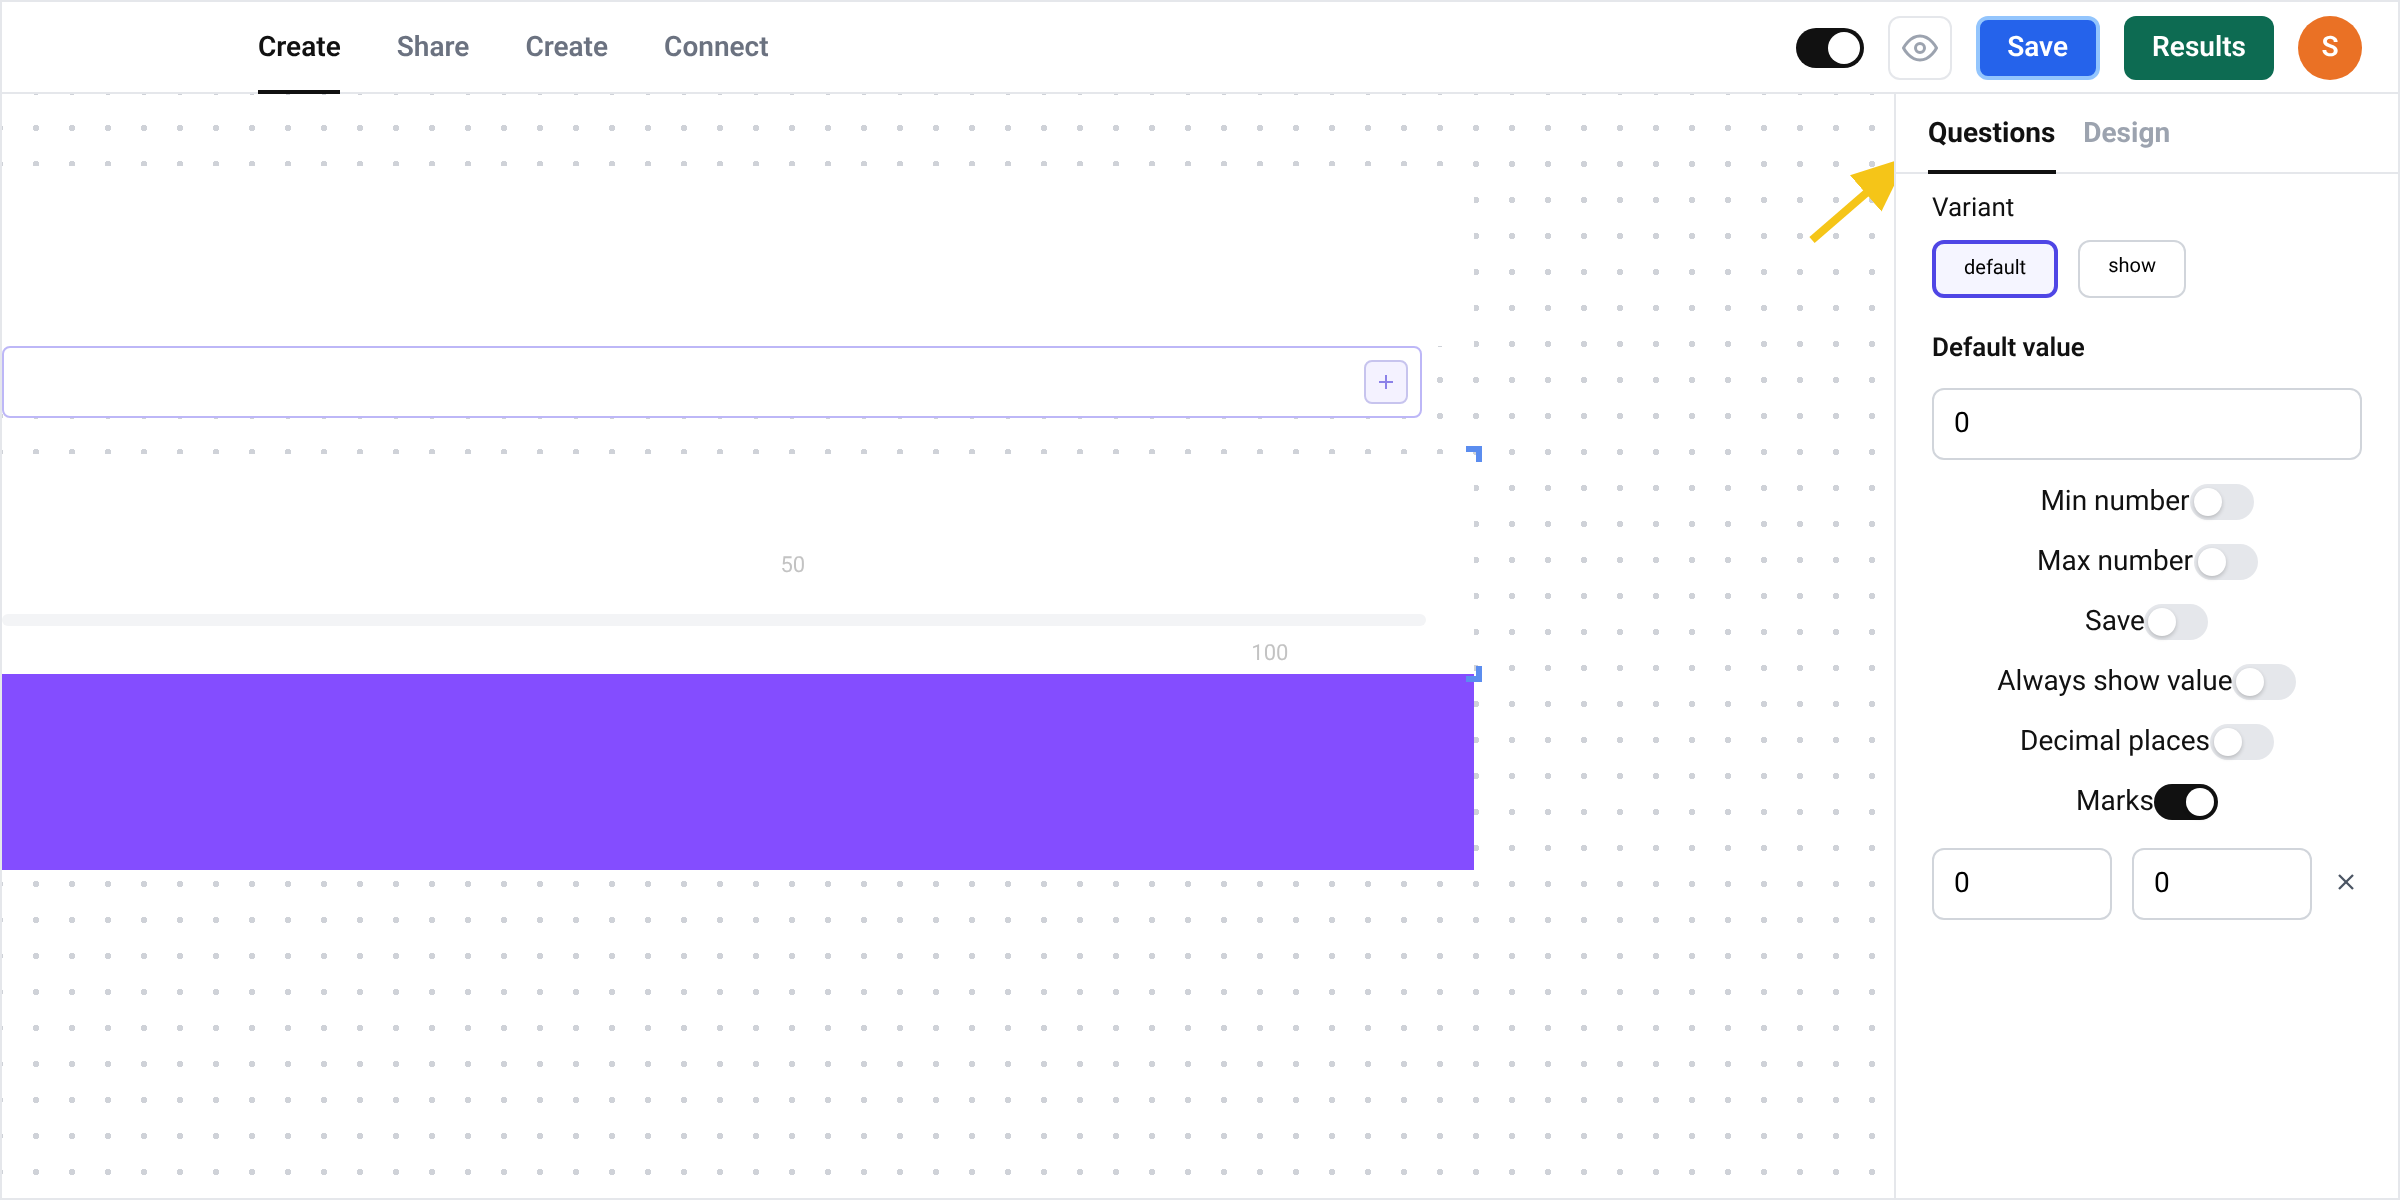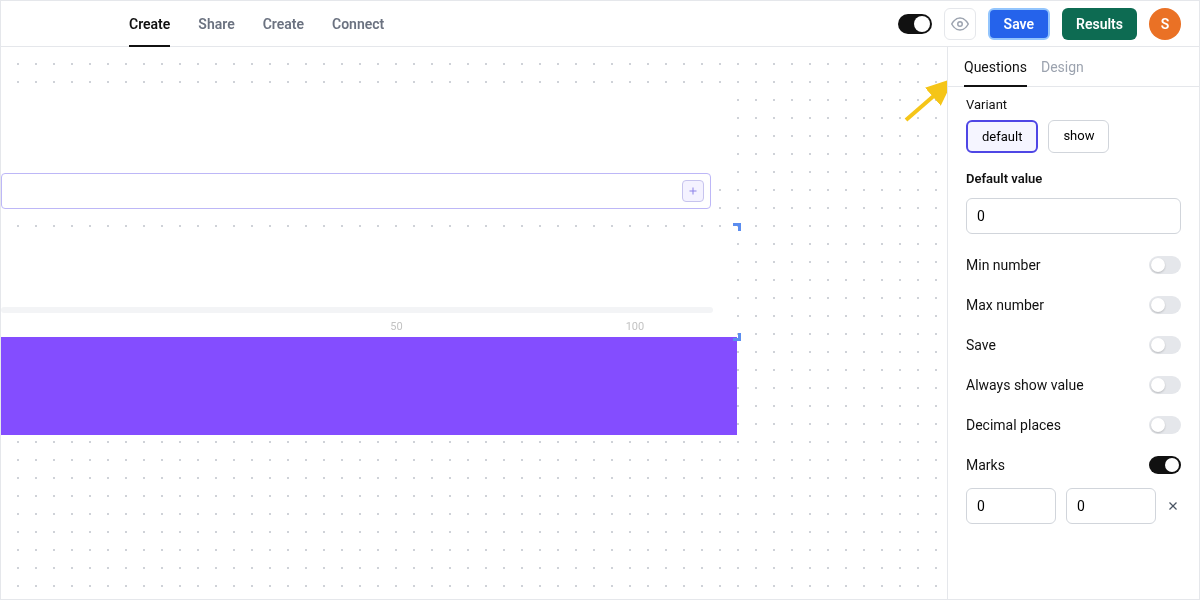--- a/index.html
+++ b/index.html
@@ -33,39 +33,39 @@
 .canvas-content { position: absolute; top: 36px; left: 0; width: 736px; }
 .white-block1 { background: #fff; height: 90px; width: 100%; }
 .selected-row { height: 36px; border: 1px solid #bdb7f7; border-radius: 4px; background: #fff; display: flex; align-items: center; padding-right: 6px; margin: 0 0 0 0; width: 710px; }
 .add-btn { margin-left: auto; width: 22px; height: 22px; border: 1px solid #c7c4ee; border-radius: 4px; display: flex; align-items: center; justify-content: center; color: #8b81e8; background: #f4f2ff; font-size: 13px; }
 .white-block2 { background: #fff; height: 110px; width: 100%; position: relative; margin-top: 18px; }
 .selection-corners { position: absolute; top: -4px; right: -4px; width: 8px; height: 8px; border-top: 3px solid #5b8def; border-right: 3px solid #5b8def; }
 .selection-corners2 { position: absolute; bottom: -4px; right: -4px; width: 8px; height: 8px; border-bottom: 3px solid #5b8def; border-right: 3px solid #5b8def; }
 .slider-track { position: absolute; bottom: 24px; left: 0; right: 24px; height: 6px; background: #f3f4f6; border-radius: 3px; }
 .slider-labels { position: absolute; bottom: 4px; left: 0; right: 24px; display: flex; justify-content: space-around; font-size: 11px; color: #c3c3c3; }
 .slider-labels span:first-child { margin-left: 39%; }
-.slider-labels span:last-child { margin-right: -6%; }
+.slider-labels span:last-child { margin-right: -6%; margin-top: 44px; }
 .purple-block { background: #844dff; height: 98px; width: 100%; }
 
 
 .arrow-annot { position: absolute; top: 28px; left: 900px; pointer-events: none; }
 
 
 .sidebar { width: 252px; border-left: 1px solid #e5e7eb; display: flex; flex-direction: column; background: #fff; }
 .side-tabs { display: flex; gap: 14px; padding: 12px 16px 0 16px; border-bottom: 1px solid #e5e7eb; }
-.side-tab { font-size: 14px; font-weight: 400; color: #9ca3af; padding-bottom: 10px; cursor: pointer; text-align: right; }
+.side-tab { font-size: 14px; font-weight: 700; color: #9ca3af; padding-bottom: 10px; cursor: pointer; text-align: right; }
 .side-tab.active { color: #111; border-bottom: 2px solid #111; margin-bottom: -1px; }
 .side-content { padding: 10px 18px; overflow-y: auto; flex: 1; }
 .side-label { font-size: 13px; color: #111; margin-bottom: 8px; }
 .side-label.bold { font-weight: 600; margin-top: 18px; }
 .variant-row { display: flex; gap: 10px; margin-top: 8px; }
-.variant-chip { padding: 7px 14px; border: 1px solid #d1d5db; border-radius: 6px; font-size: 13px; cursor: pointer; background: #fff; }
+.variant-chip { padding: 7px 14px; border: 1px solid #d1d5db; border-radius: 6px; font-size: 10px; cursor: pointer; background: #fff; }
 .variant-chip.selected { border: 2px solid #4f46e5; background: #f5f5ff; }
 .num-input { width: 100%; height: 36px; border: 1px solid #d1d5db; border-radius: 6px; padding: 0 10px; font-size: 14px; margin-top: 4px; }
-.option-row { display: flex; align-items: center; justify-content: space-between; margin-top: 22px; }
+.option-row { display: flex; align-items: center; justify-content: center; margin-top: 12px; }
 .option-row .lbl { font-size: 14px; color: #111; }
 .mini-toggle { width: 32px; height: 18px; background: #e5e7eb; border-radius: 999px; position: relative; cursor: pointer; }
 .mini-toggle::after { content: ""; position: absolute; width: 14px; height: 14px; background: #fff; border-radius: 50%; top: 2px; left: 2px; box-shadow: 0 1px 2px rgba(0,0,0,0.2); }
 .mini-toggle.on { background: #111; }
 .mini-toggle.on::after { left: auto; right: 2px; }
 .marks-inputs { display: flex; gap: 10px; margin-top: 14px; align-items: center; }
 .marks-inputs input { width: 90px; height: 36px; border: 1px solid #d1d5db; border-radius: 6px; padding: 0 10px; font-size: 14px; }
 .close-x { font-size: 18px; color: #4b5563; cursor: pointer; }
 </style>
 </head>

